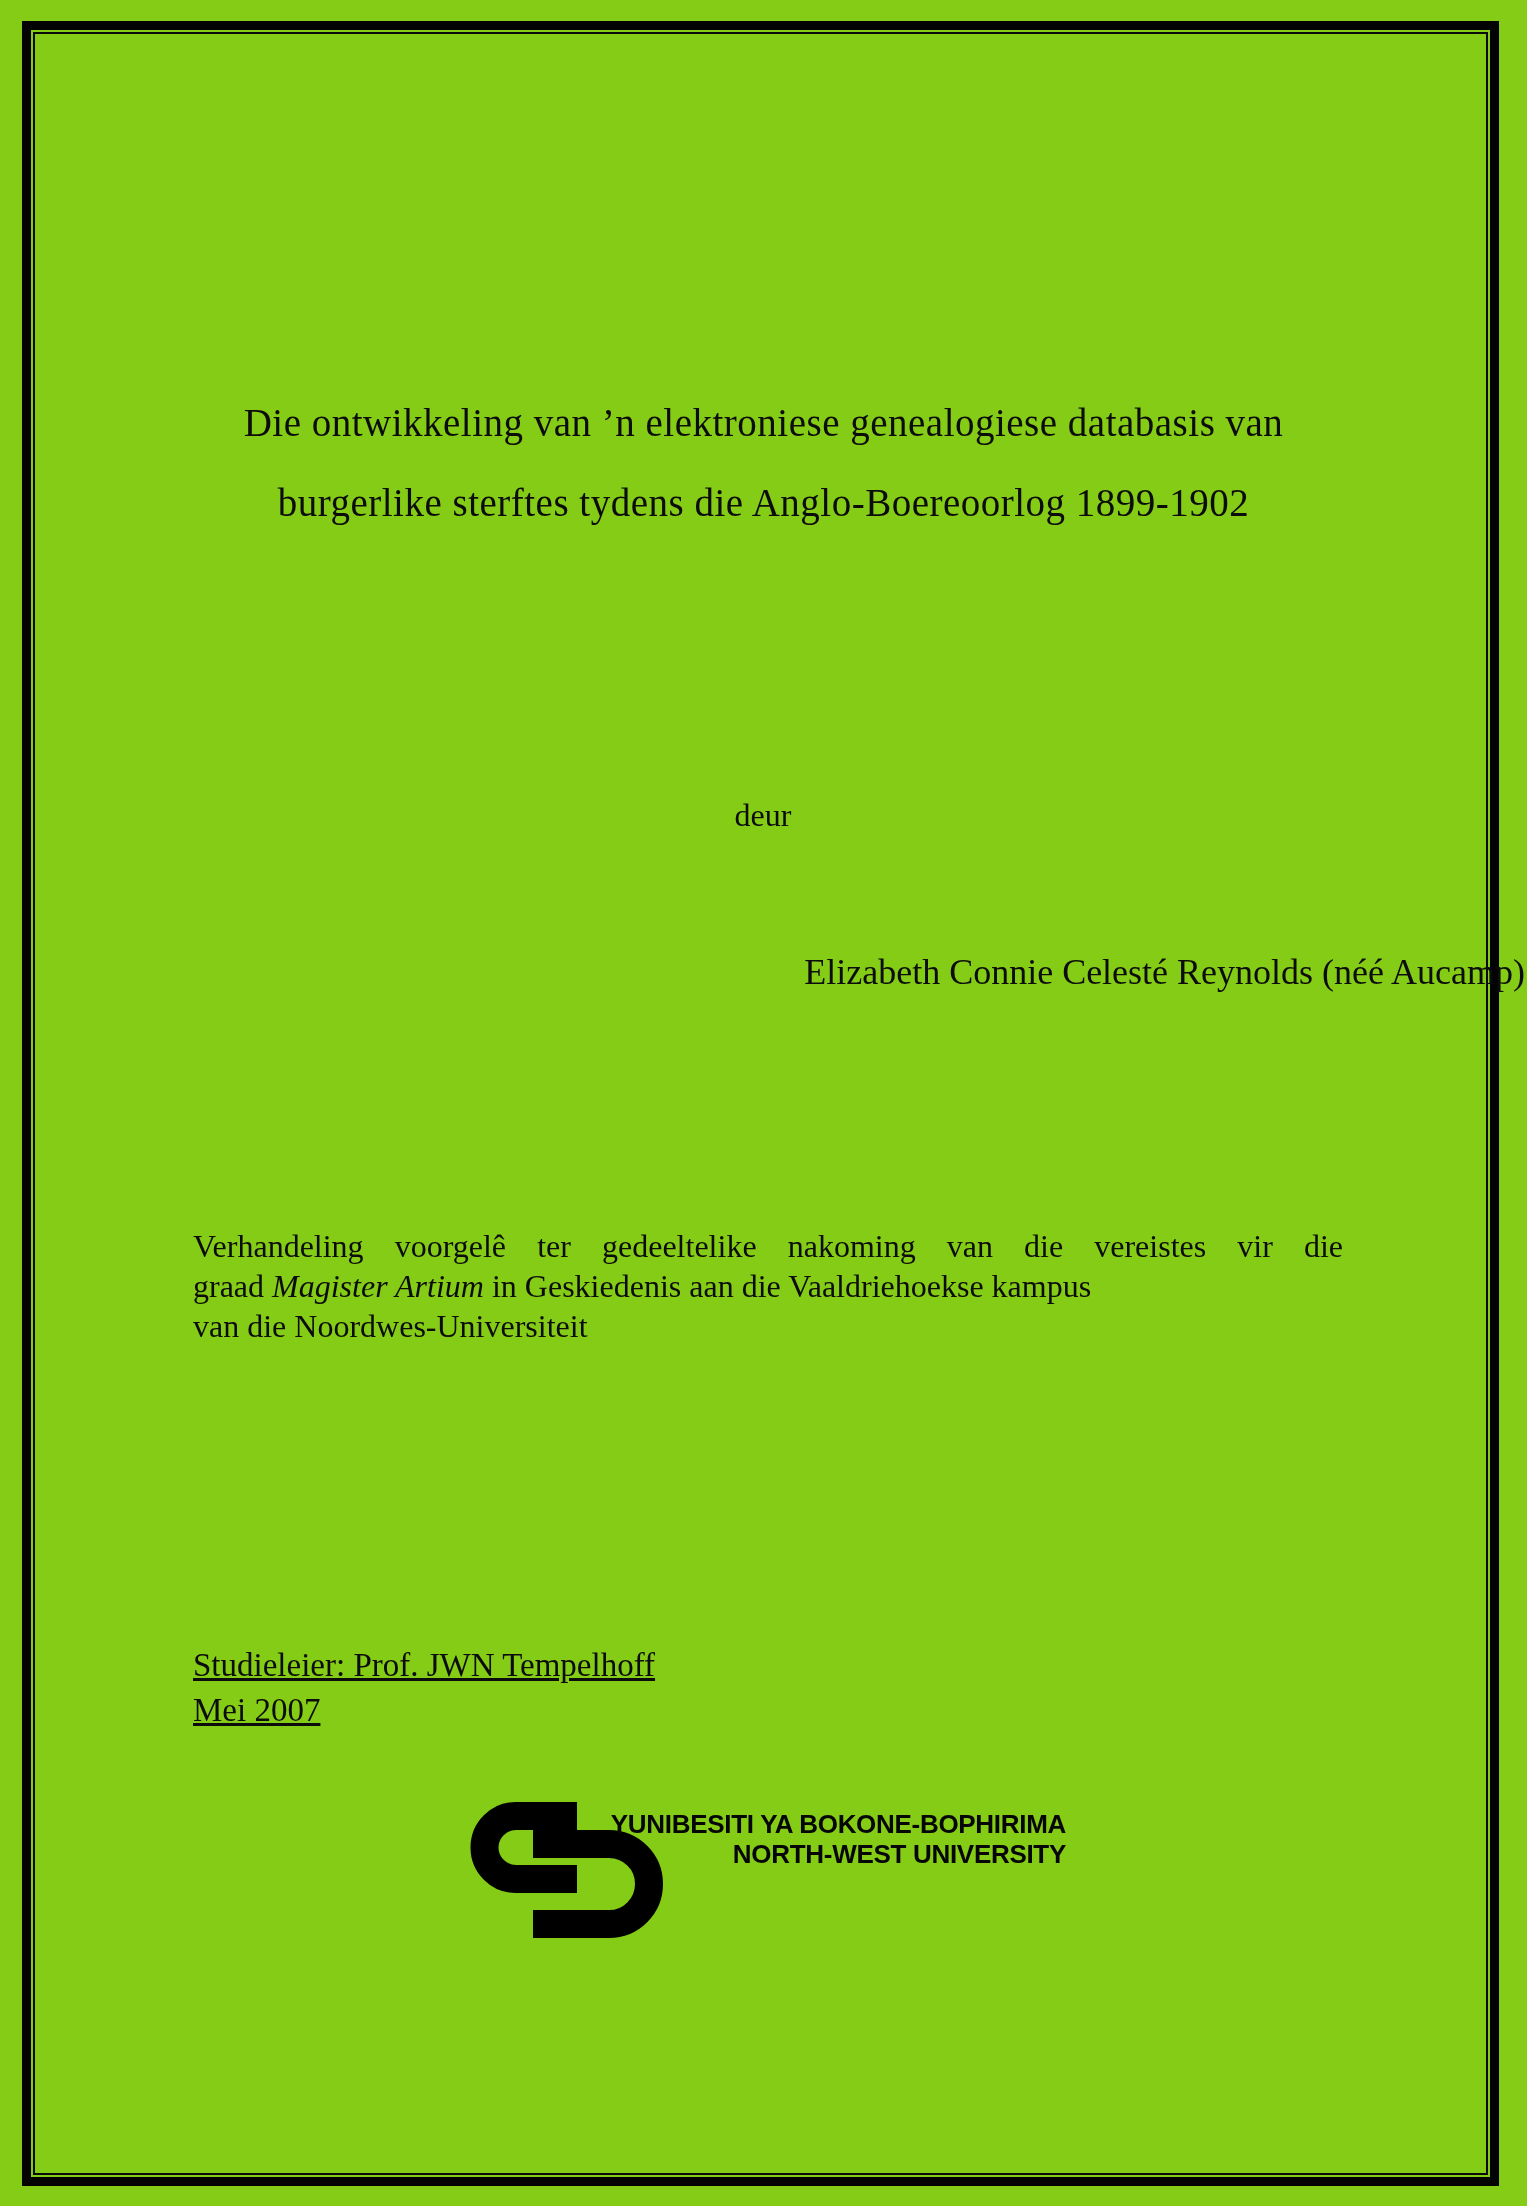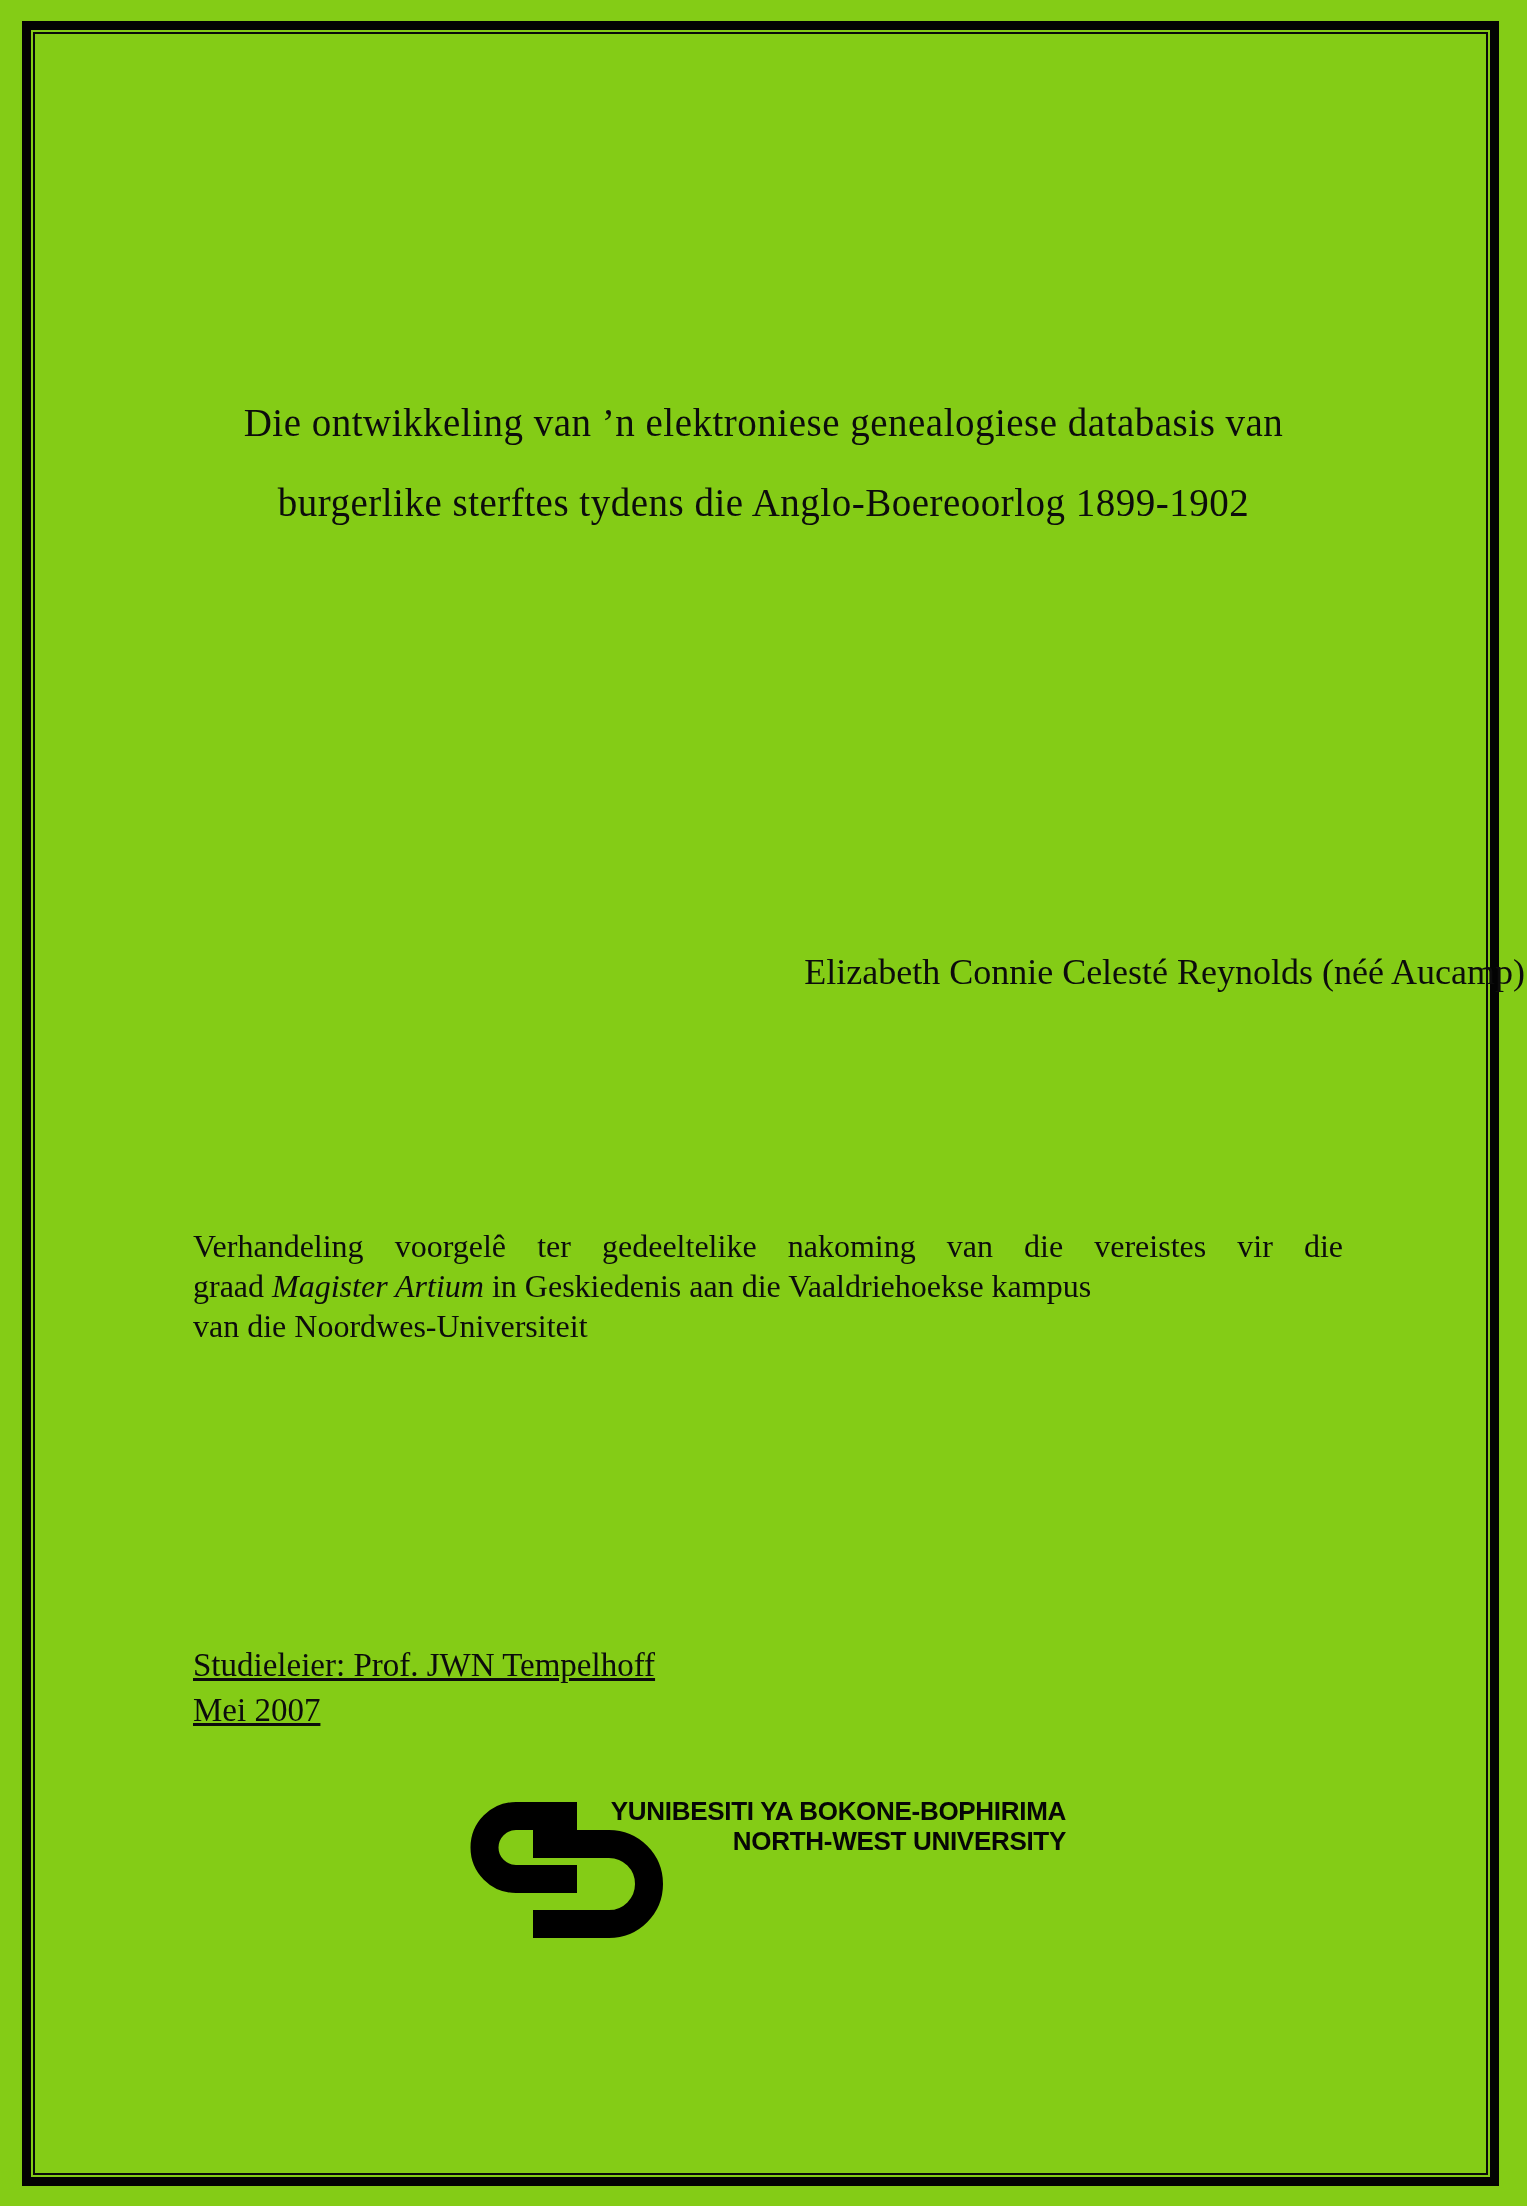--- a/index.html
+++ b/index.html
@@ -96,21 +96,21 @@
   }
   .logo svg {
     position: absolute;
     left: 0;
     top: 0;
     display: block;
   }
   .logo-text {
     position: absolute;
     left: 130px;
-    top: 1px;
+    top: 14px;
     width: 478px;
     text-align: right;
     font-family: "Liberation Sans", "DejaVu Sans", sans-serif;
     font-weight: bold;
     font-size: 26px;
     line-height: 30px;
     letter-spacing: -0.3px;
     color: #060606;
     white-space: nowrap;
   }
@@ -122,20 +122,21 @@
 
   <div class="frame-outer">
     <div class="frame-inner"></div>
   </div>
 
   <div class="title">
     <div>Die ontwikkeling van ’n elektroniese genealogiese databasis van</div>
     <div>burgerlike sterftes tydens die Anglo-Boereoorlog 1899-1902</div>
   </div>
 
+  <div class="byline">deur</div>
 
   <div class="author">Elizabeth Connie Celesté Reynolds (néé Aucamp)</div>
 
   <div class="statement">
     <div class="justified">Verhandeling voorgelê ter gedeeltelike nakoming van die vereistes vir die</div>
     <div><span>graad </span><span class="italic">Magister Artium</span><span> in Geskiedenis aan die Vaaldriehoekse kampus</span></div>
     <div>van die Noordwes-Universiteit</div>
   </div>
 
   <div class="supervisor-block">

